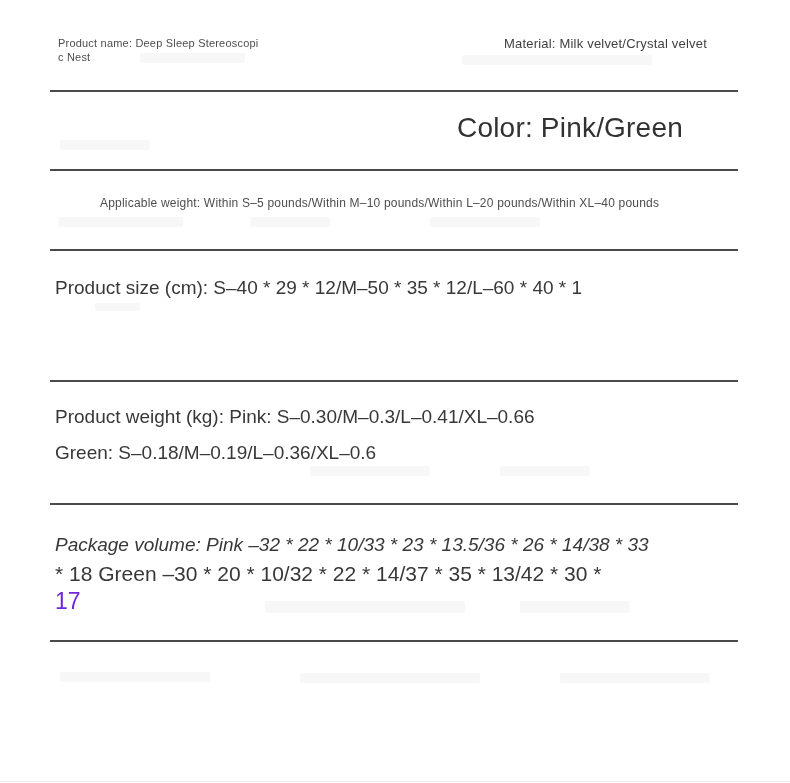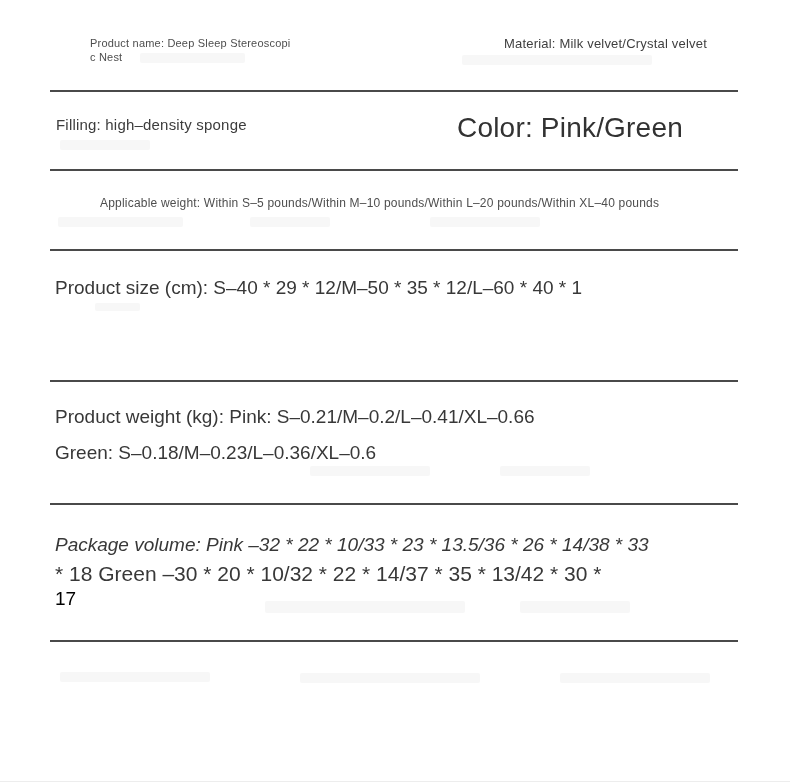--- a/index.html
+++ b/index.html
@@ -8,33 +8,33 @@
     background:#ffffff;
     font-family:"Liberation Sans","DejaVu Sans",sans-serif;
     position:relative;
     overflow:hidden;
   }
   .sheet{position:absolute;inset:0;}
   .txt{position:absolute;white-space:nowrap;}
   .product-name{
     left:58px;top:37px;width:205px;
     font-size:11px;line-height:13.5px;letter-spacing:.2px;
-    color:#4e4e4e;white-space:normal;margin-left:32px;
+    color:#4e4e4e;white-space:normal;
   }
   .material{left:460px;top:36px;font-size:13px;letter-spacing:.2px;color:#3f3f3f;margin-left:44px;}
   .filling{left:56px;top:116px;font-size:15px;letter-spacing:.2px;color:#3c3c3c;}
   .color-big{left:457px;top:112px;font-size:28px;letter-spacing:.2px;color:#323232;}
   .applicable{left:54px;top:196px;font-size:12px;letter-spacing:.2px;color:#4e4e4e;margin-left:46px;}
   .size-line{left:55px;top:277px;font-size:19px;color:#383838;}
   .size-xl{left:222px;top:328px;font-size:24px;color:#3a3a3a;}
   .weight-pink{left:55px;top:406px;font-size:19px;color:#383838;}
   .weight-green{left:55px;top:442px;font-size:19px;color:#383838;}
   .pkg-line1{left:55px;top:534px;font-size:19px;color:#383838;font-style:italic;}
   .pkg-line2{left:55px;top:562px;font-size:21px;color:#383838;}
-  .pkg-line3{left:55px;top:588px;font-size:19px;color:#000000;}
+  .pkg-line3{left:55px;top:588px;font-size:23px;color:#6d28d9;}
   .reminder{left:45px;top:656px;font-size:11px;letter-spacing:.1px;color:#454545;}
   .divider{
     position:absolute;left:50px;width:688px;height:1.5px;
     background:#4a4a4a;
   }
   .d1{top:90px;}.d2{top:169px;}.d3{top:249px;}
   .d4{top:380px;}.d5{top:503px;}.d6{top:640px;}
   .bottom-edge{
     position:absolute;left:0;top:781px;width:790px;height:1px;
     background:#ededed;
@@ -48,35 +48,34 @@
 <div class="sheet">
 
   <div class="txt product-name">
     <span>Product name: Deep Sleep Stereoscopi</span><br>
     <span>c Nest</span>
   </div>
   <div class="txt material">Material: Milk velvet/Crystal velvet</div>
 
   <div class="divider d1"></div>
 
-  <div class="txt filling">Filling: high–density sponge</div>
   <div class="txt color-big">Color: Pink/Green</div>
 
   <div class="divider d2"></div>
 
   <div class="txt applicable">Applicable weight: Within S–5 pounds/Within M–10 pounds/Within L–20 pounds/Within XL–40 pounds</div>
 
   <div class="divider d3"></div>
 
   <div class="txt size-line">Product size (cm): S–40 * 29 * 12/M–50 * 35 * 12/L–60 * 40 * 1</div>
 
   <div class="divider d4"></div>
 
-  <div class="txt weight-pink">Product weight (kg): Pink: S–0.21/M–0.2/L–0.41/XL–0.66</div>
-  <div class="txt weight-green">Green: S–0.18/M–0.23/L–0.36/XL–0.6</div>
+  <div class="txt weight-pink">Product weight (kg): Pink: S–0.30/M–0.3/L–0.41/XL–0.66</div>
+  <div class="txt weight-green">Green: S–0.18/M–0.19/L–0.36/XL–0.6</div>
 
   <div class="divider d5"></div>
 
   <div class="txt pkg-line1">Package volume: Pink –32 * 22 * 10/33 * 23 * 13.5/36 * 26 * 14/38 * 33</div>
   <div class="txt pkg-line2">* 18 Green –30 * 20 * 10/32 * 22 * 14/37 * 35 * 13/42 * 30 *</div>
   <div class="txt pkg-line3">17</div>
 
   <div class="divider d6"></div>
 
 

